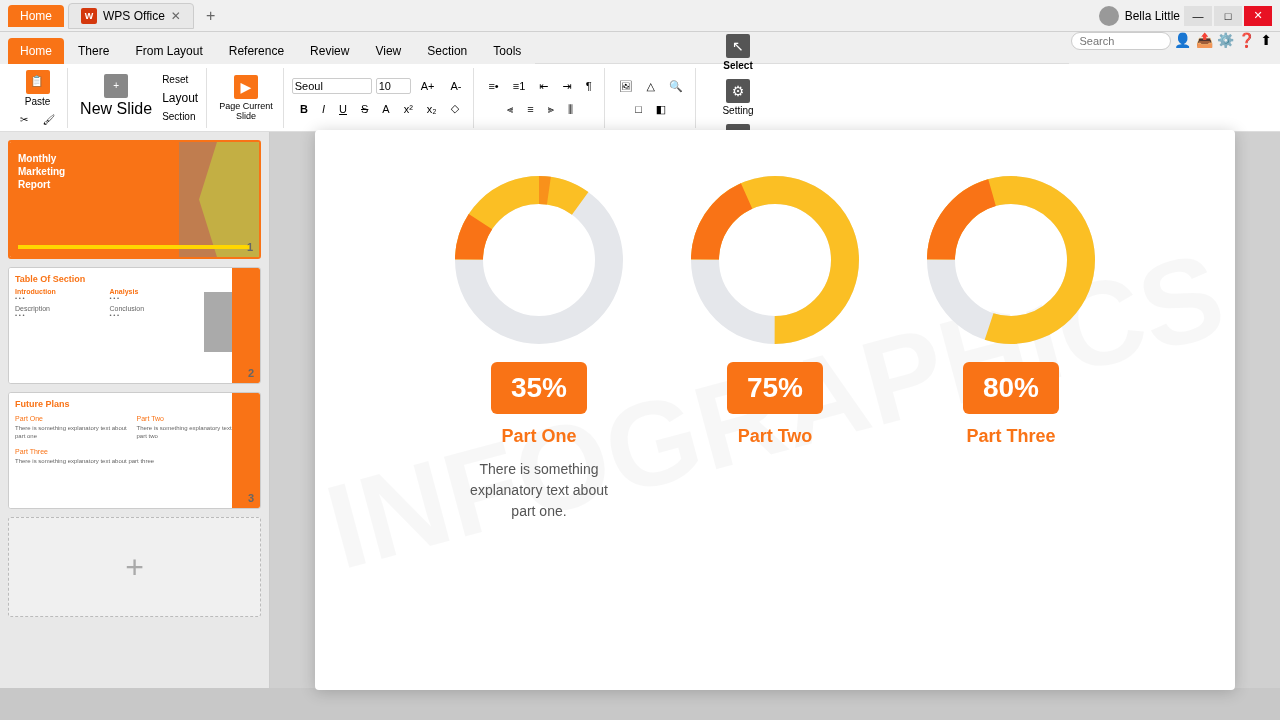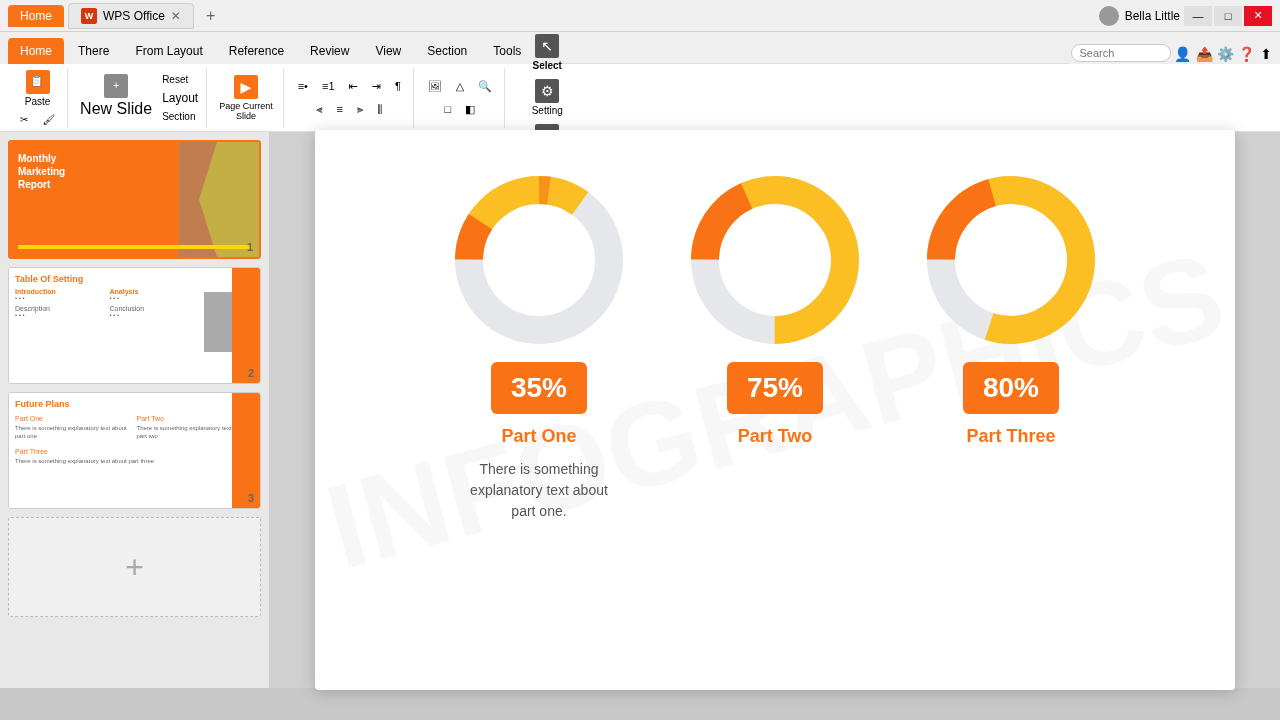--- a/index.html
+++ b/index.html
@@ -127,21 +127,21 @@
 <div class="ribbon-tabs">
   <button class="ribbon-tab active">Home</button>
   <button class="ribbon-tab">There</button>
   <button class="ribbon-tab">From Layout</button>
   <button class="ribbon-tab">Reference</button>
   <button class="ribbon-tab">Review</button>
   <button class="ribbon-tab">View</button>
   <button class="ribbon-tab">Section</button>
   <button class="ribbon-tab">Tools</button>
   <div style="flex:1; border-bottom:1px solid #ddd"></div>
-  <div style="display:flex; align-items:flex-end; gap:4px; padding-bottom:2px;">
+  <div style="display:flex; align-items:flex-start; gap:4px; padding-bottom:14px;">
     <input type="text" class="search-box" placeholder="Search" style="">
     <span style="font-size:14px;">👤</span>
     <span style="font-size:14px;">📤</span>
     <span style="font-size:14px;">⚙️</span>
     <span style="font-size:14px;">❓</span>
     <span style="font-size:14px;">⬆</span>
   </div>
 </div>
 
 <div class="ribbon-content">
@@ -178,20 +178,38 @@
   </div>
 
   <div class="ribbon-group">
     <button class="ribbon-btn">
       <div class="ribbon-icon" style="background:#f97316; font-size:14px">▶</div>
       <span style="font-size:9px; white-space:pre;">Page Current
 Slide</span>
     </button>
   </div>
 
+  <div class="ribbon-group" style="gap:4px;">
+    <div style="display:flex; gap:4px; align-items:center;">
+      <input type="text" class="font-select" value="Seoul" style="">
+      <input type="text" class="font-size" value="10" style="">
+      <button class="toolbar-btn">A+</button>
+      <button class="toolbar-btn">A-</button>
+    </div>
+    <div style="display:flex; gap:2px; align-items:center;">
+      <button class="toolbar-btn" style="font-weight:bold">B</button>
+      <button class="toolbar-btn" style="font-style:italic">I</button>
+      <button class="toolbar-btn" style="text-decoration:underline">U</button>
+      <button class="toolbar-btn" style="text-decoration:line-through">S</button>
+      <button class="toolbar-btn">A</button>
+      <button class="toolbar-btn">x²</button>
+      <button class="toolbar-btn">x₂</button>
+      <button class="toolbar-btn">◇</button>
+    </div>
+  </div>
 
   <div class="ribbon-group" style="gap:4px;">
     <div style="display:flex; gap:2px;">
       <button class="toolbar-btn">≡•</button>
       <button class="toolbar-btn">≡1</button>
       <button class="toolbar-btn">⇤</button>
       <button class="toolbar-btn">⇥</button>
       <button class="toolbar-btn">¶</button>
     </div>
     <div style="display:flex; gap:2px;">
@@ -245,21 +263,21 @@
           <div class="thumb1-bar"></div>
         </div>
       </div>
       <div class="slide-num">1</div>
     </div>
 
     <div class="slide-thumb">
       <div class="slide-img">
         <div class="thumb2-bg">
           <div class="thumb2-orange-bar"></div>
-          <div class="thumb2-title">Table Of Setting</div>
+          <div class="thumb2-title">Table Of Section</div>
           <div class="thumb2-content">
             <div class="thumb2-col">
               <div style="color:#f97316; font-size:7px; font-weight:bold;">Introduction</div>
               <div style="font-size:6px; color:#666; margin-bottom:4px;">• • •</div>
               <div style="color:#666; font-size:7px;">Description</div>
               <div style="font-size:6px; color:#666;">• • •</div>
             </div>
             <div class="thumb2-col">
               <div style="color:#f97316; font-size:7px; font-weight:bold;">Analysis</div>
               <div style="font-size:6px; color:#666; margin-bottom:4px;">• • •</div>

